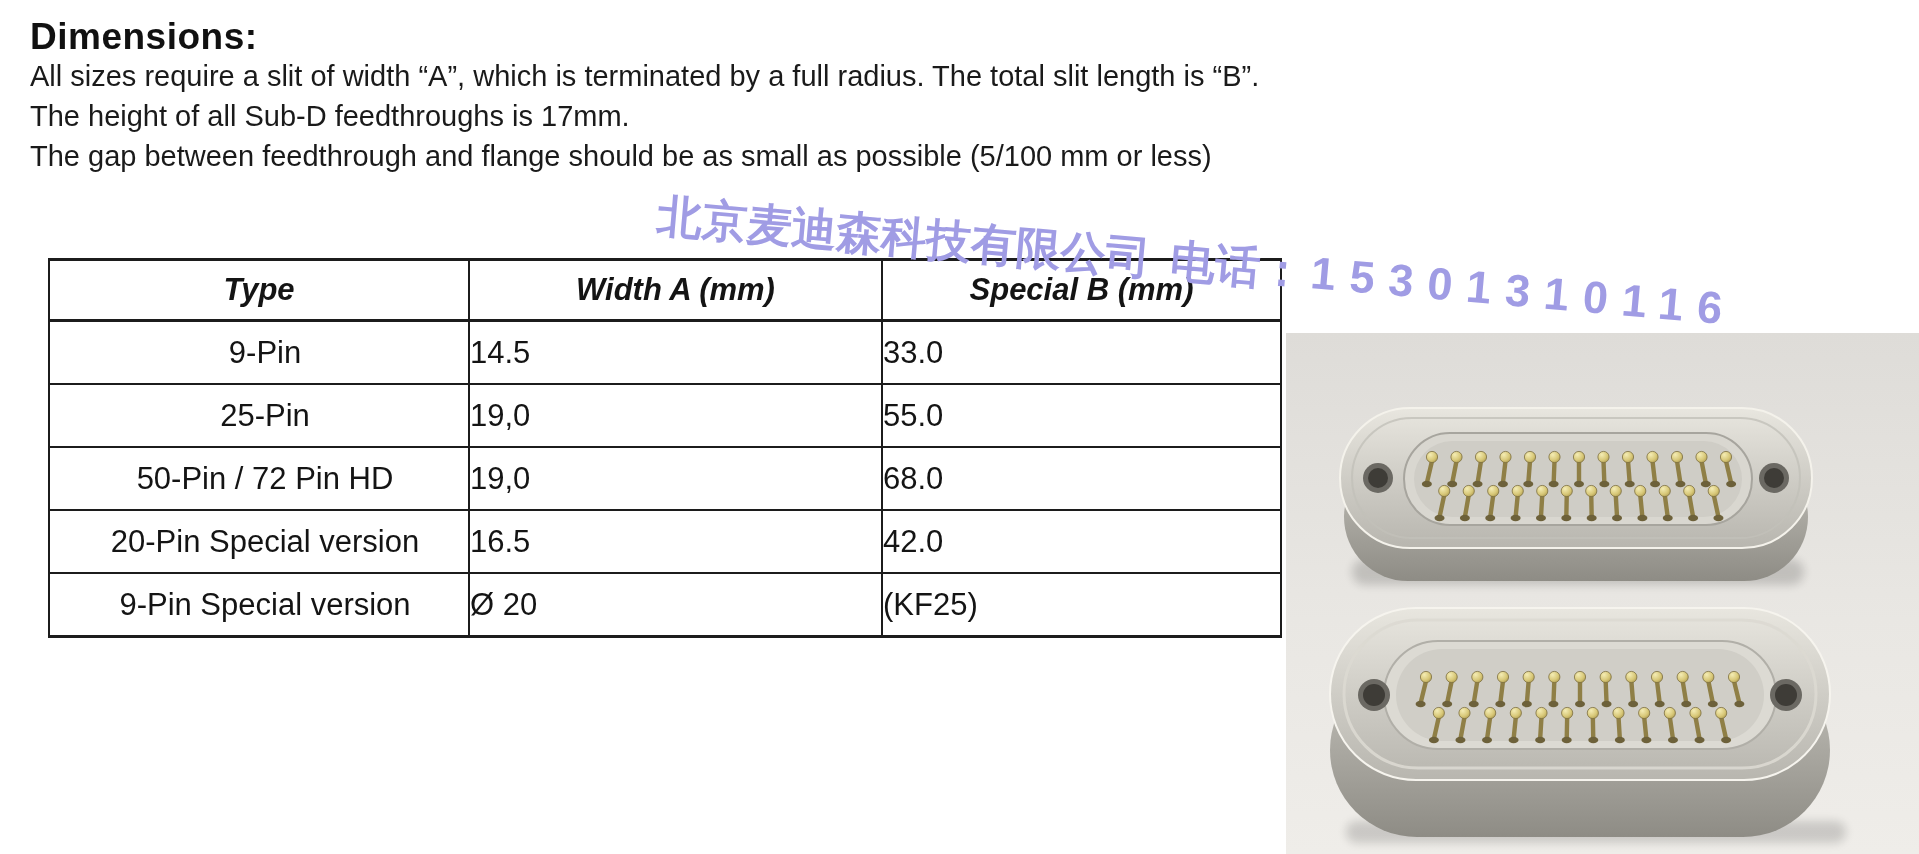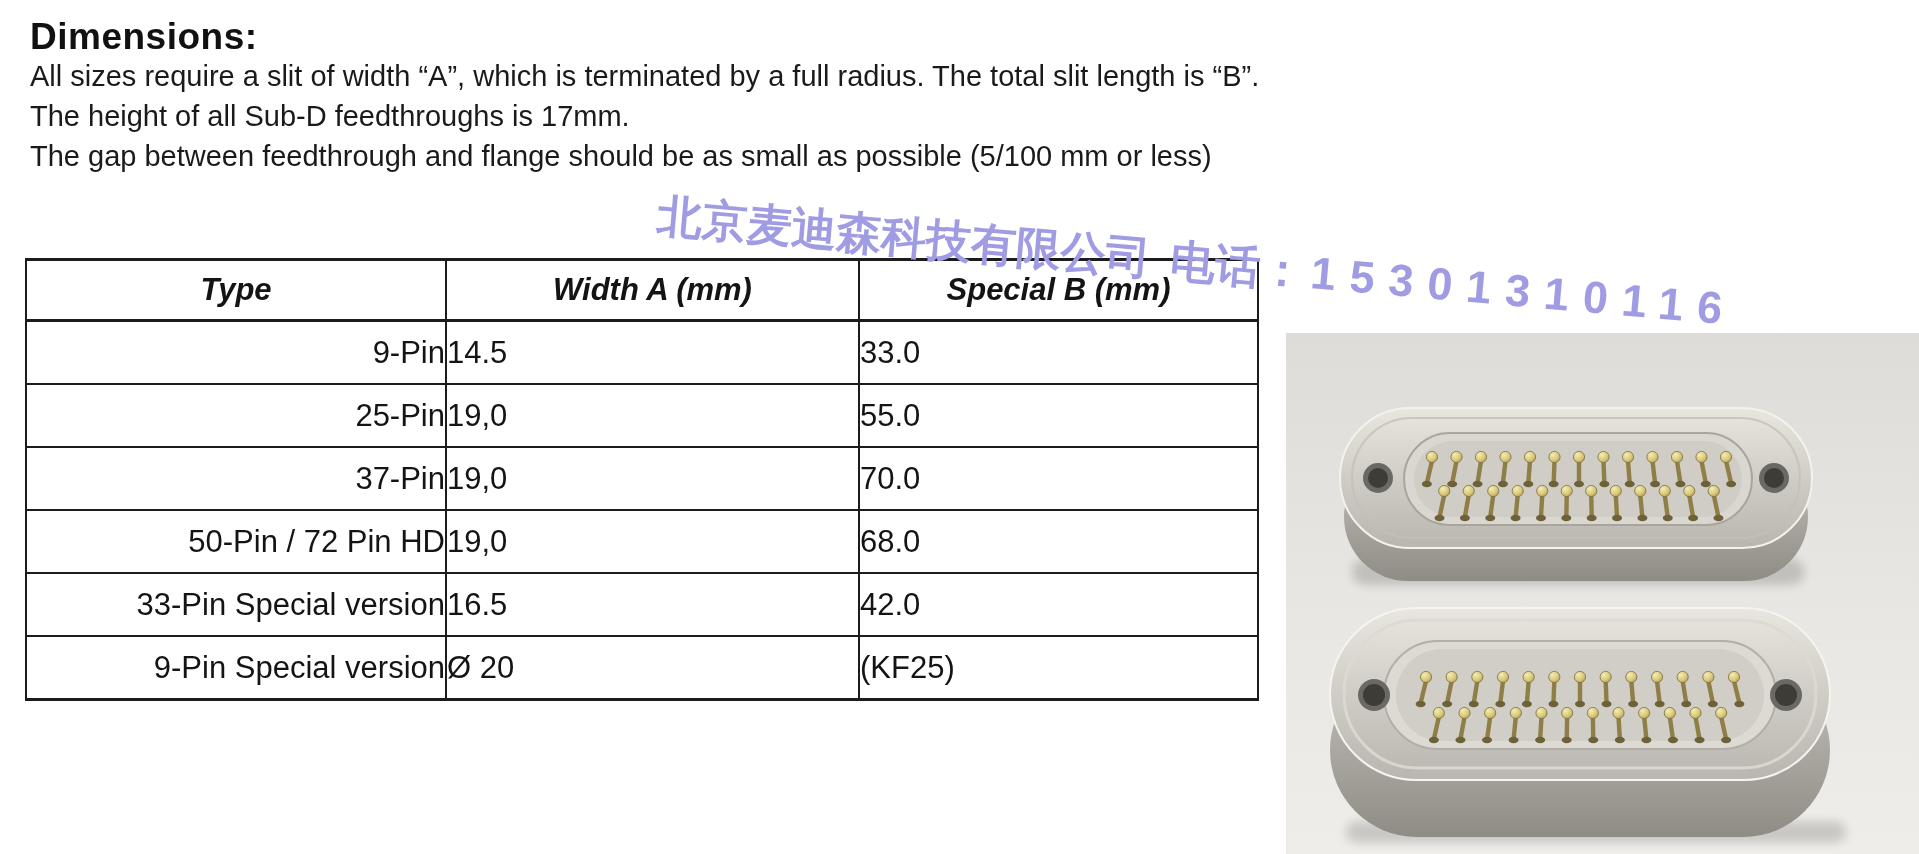--- a/index.html
+++ b/index.html
@@ -10,29 +10,29 @@
            letter-spacing:.5px;color:#111;}
   .intro{position:absolute;left:30px;top:56px;font-size:29px;line-height:40px;
          color:#1a1a1a;white-space:nowrap;}
 
   .watermark{position:absolute;left:660px;top:186px;white-space:nowrap;z-index:6;
              transform:rotate(5deg);transform-origin:left top;
              font-size:45px;font-weight:bold;color:#a09ce4;}
   .watermark .wm-label{margin-left:20px;}
   .watermark .wm-phone{letter-spacing:14px;margin-left:6px;}
 
-  table.dims{position:absolute;left:25px;top:258px;width:1232px;z-index:2;
+  table.dims{position:absolute;left:48px;top:258px;width:1232px;z-index:2;
              border-collapse:collapse;table-layout:fixed;background:transparent;}
   table.dims col.c1{width:420px;} table.dims col.c2{width:413px;} table.dims col.c3{width:399px;}
   table.dims th, table.dims td{border:2px solid #1c1c1c;font-size:31px;color:#141414;
              padding:0;overflow:hidden;}
   table.dims thead th{height:58px;font-weight:bold;font-style:italic;text-align:center;
              border-top:3px solid #1c1c1c;border-bottom:3px solid #1c1c1c;}
   table.dims tbody td{height:61px;}
-  table.dims tbody td.type{text-align:right;padding-left:12px;}
+  table.dims tbody td.type{text-align:center;padding-left:12px;}
   table.dims tbody tr:last-child td{border-bottom:3px solid #1c1c1c;margin-top:24px;}
 
   .photo{position:absolute;left:1286px;top:333px;width:633px;height:521px;z-index:1;}
   .photo svg{display:block;}
 </style>
 </head>
 <body>
 
 <div class="heading">Dimensions:</div>
 
@@ -64,31 +64,26 @@
       <td class="type">9-Pin</td>
       <td>14.5</td>
       <td>33.0</td>
     </tr>
     <tr>
       <td class="type">25-Pin</td>
       <td>19,0</td>
       <td>55.0</td>
     </tr>
     <tr>
-      <td class="type">37-Pin</td>
-      <td>19,0</td>
-      <td>70.0</td>
-    </tr>
-    <tr>
       <td class="type">50-Pin / 72 Pin HD</td>
       <td>19,0</td>
       <td>68.0</td>
     </tr>
     <tr>
-      <td class="type">33-Pin Special version</td>
+      <td class="type">20-Pin Special version</td>
       <td>16.5</td>
       <td>42.0</td>
     </tr>
     <tr>
       <td class="type">9-Pin Special version</td>
       <td>Ø 20</td>
       <td>(KF25)</td>
     </tr>
   </tbody>
 </table>

